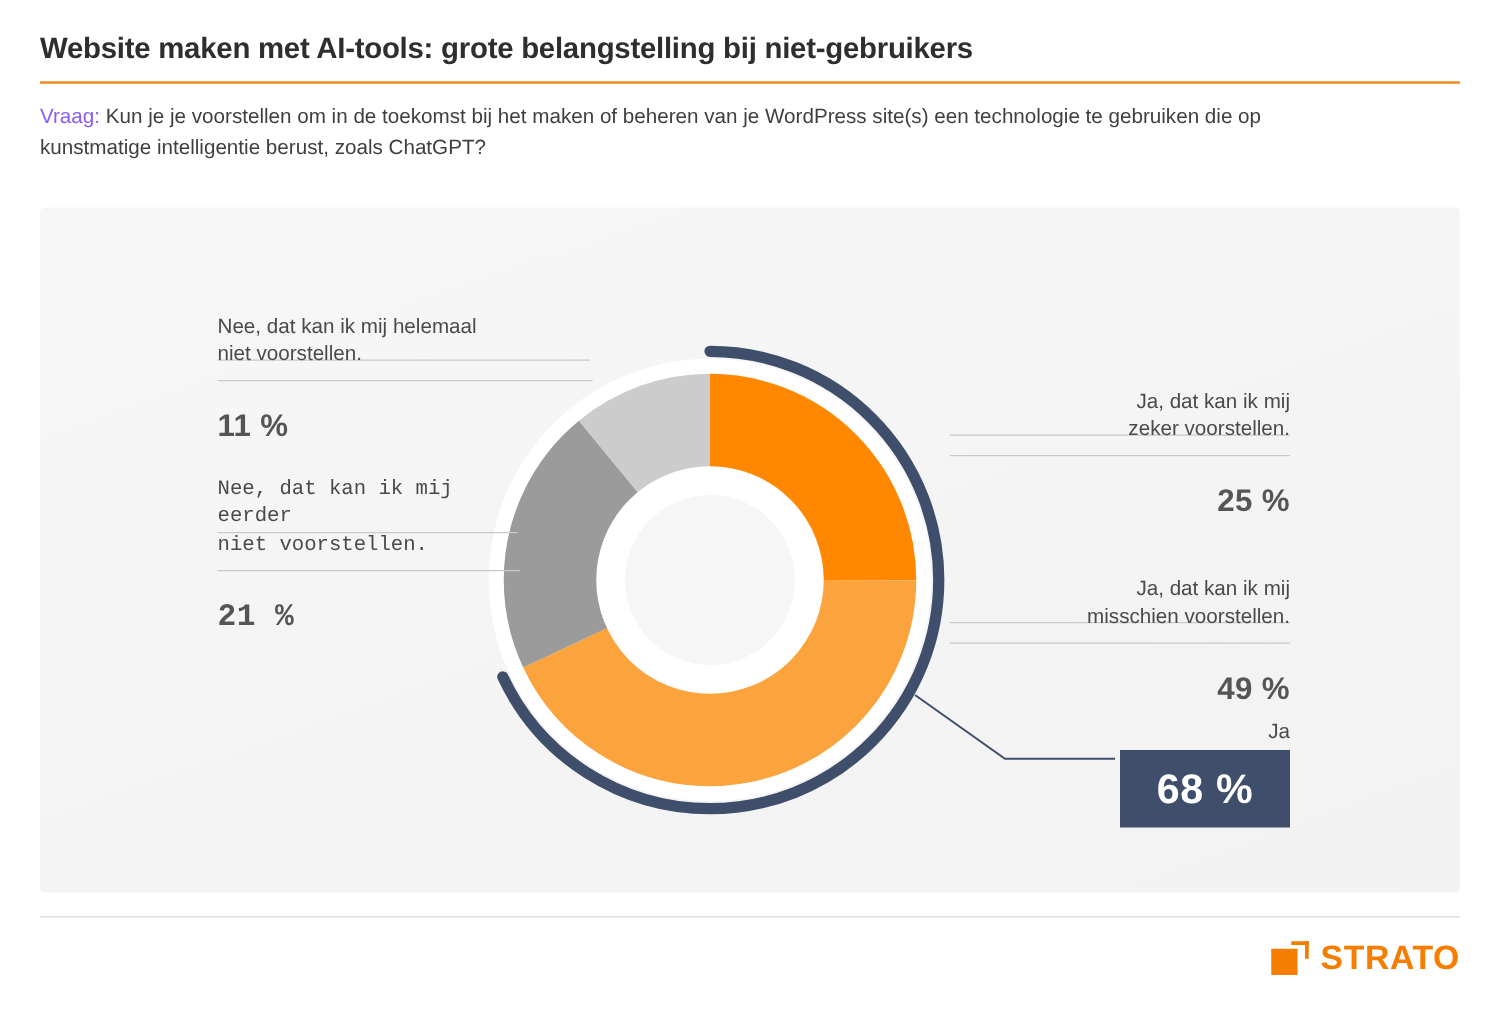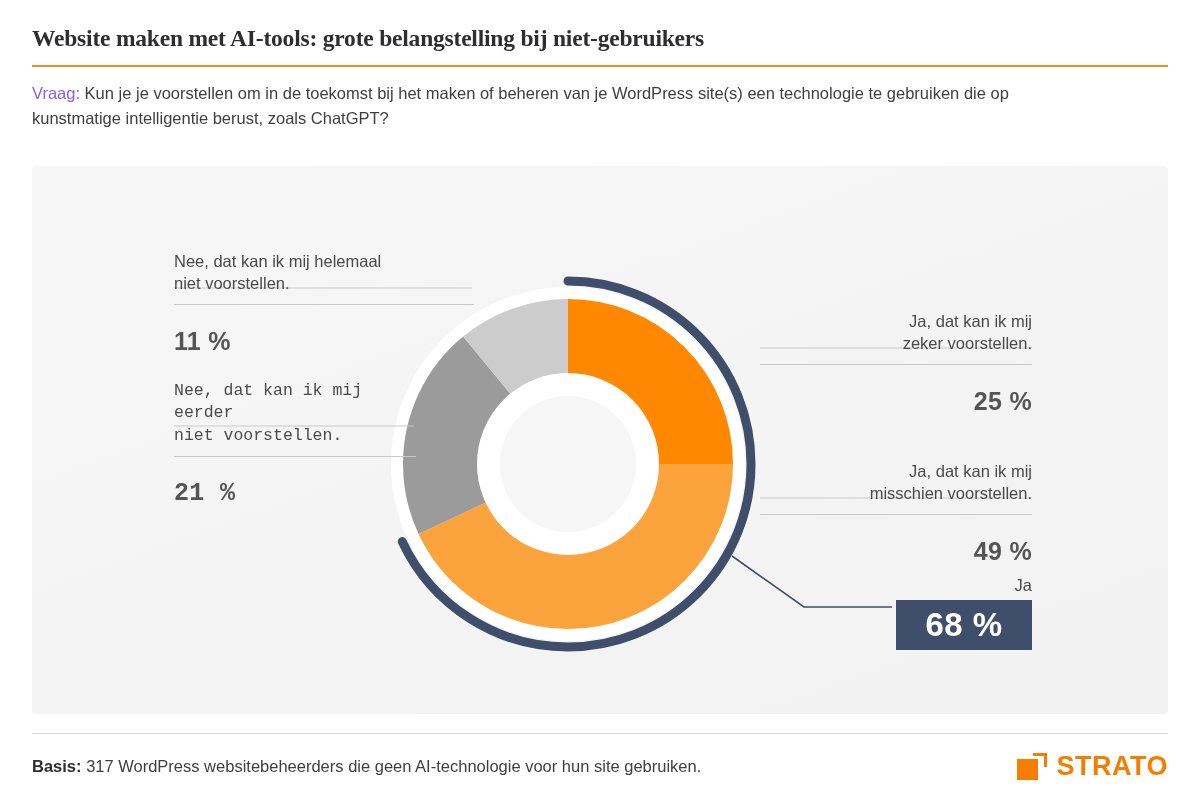--- a/index.html
+++ b/index.html
@@ -26,21 +26,20 @@
   .header {
     padding-top: 24px;
   }
   .chart-title {
     font-size: 23.5px;
     font-weight: bold;
     color: #2e2e2e;
     letter-spacing: -0.2px;
     margin: 0;
     line-height: 1.2;
-    font-family: Liberation Serif, serif;
   }
   .title-rule {
     margin-top: 13px;
     height: 2px;
     background: #f08a23;
     width: 100%;
   }
   .question {
     margin-top: 14px;
     font-size: 16.5px;
@@ -109,21 +108,21 @@
   }
   .callout .cap {
     font-size: 16.5px;
     color: #4a4a4a;
     margin-bottom: 6px;
     line-height: 1;
   }
   .callout .box {
     background: #3f4f6b;
     color: #ffffff;
-    height: 50px;
+    height: 62px;
     display: flex;
     align-items: center;
     justify-content: center;
     font-size: 33px;
     font-weight: bold;
     letter-spacing: 0.5px;
   }
 
   
   .footer-rule {
@@ -247,24 +246,20 @@
 
       <div class="callout">
         <div class="cap">Ja</div>
         <div class="box">68 %</div>
       </div>
 
     </div>
   </div>
 
   <div class="footer-rule"></div>
-  <div class="basis">
-    <b>Basis:</b>
-    <span>317 WordPress websitebeheerders die geen AI-technologie voor hun site gebruiken.</span>
-  </div>
 
   <div class="logo">
     <span class="mark">
       <span class="sq-fill"></span>
       <span class="sq-out"></span>
     </span>
     <span class="word">STRATO</span>
   </div>
 
 </div>

